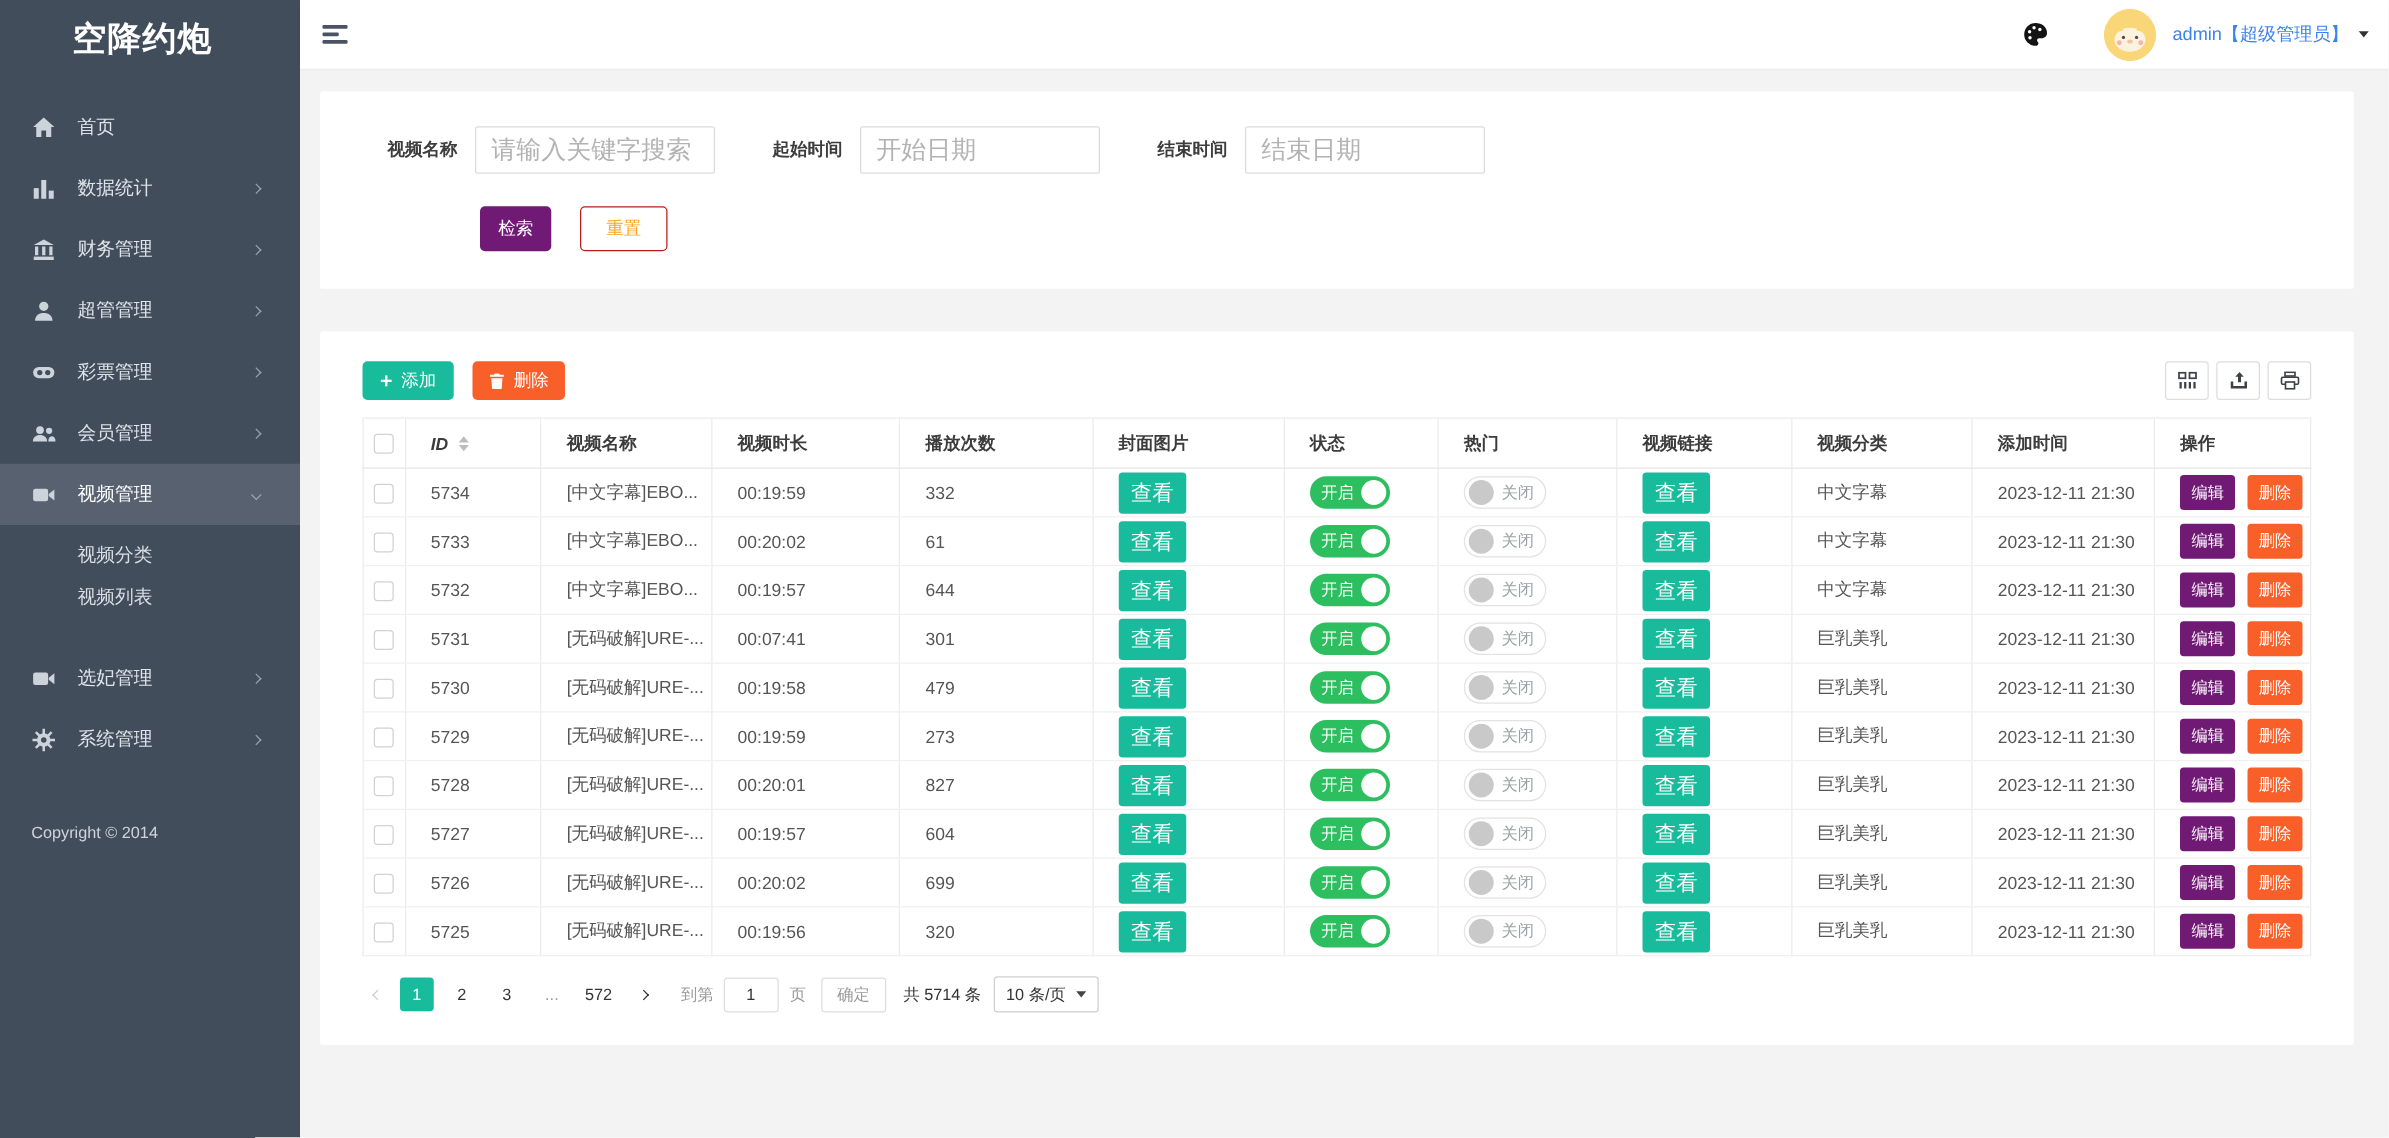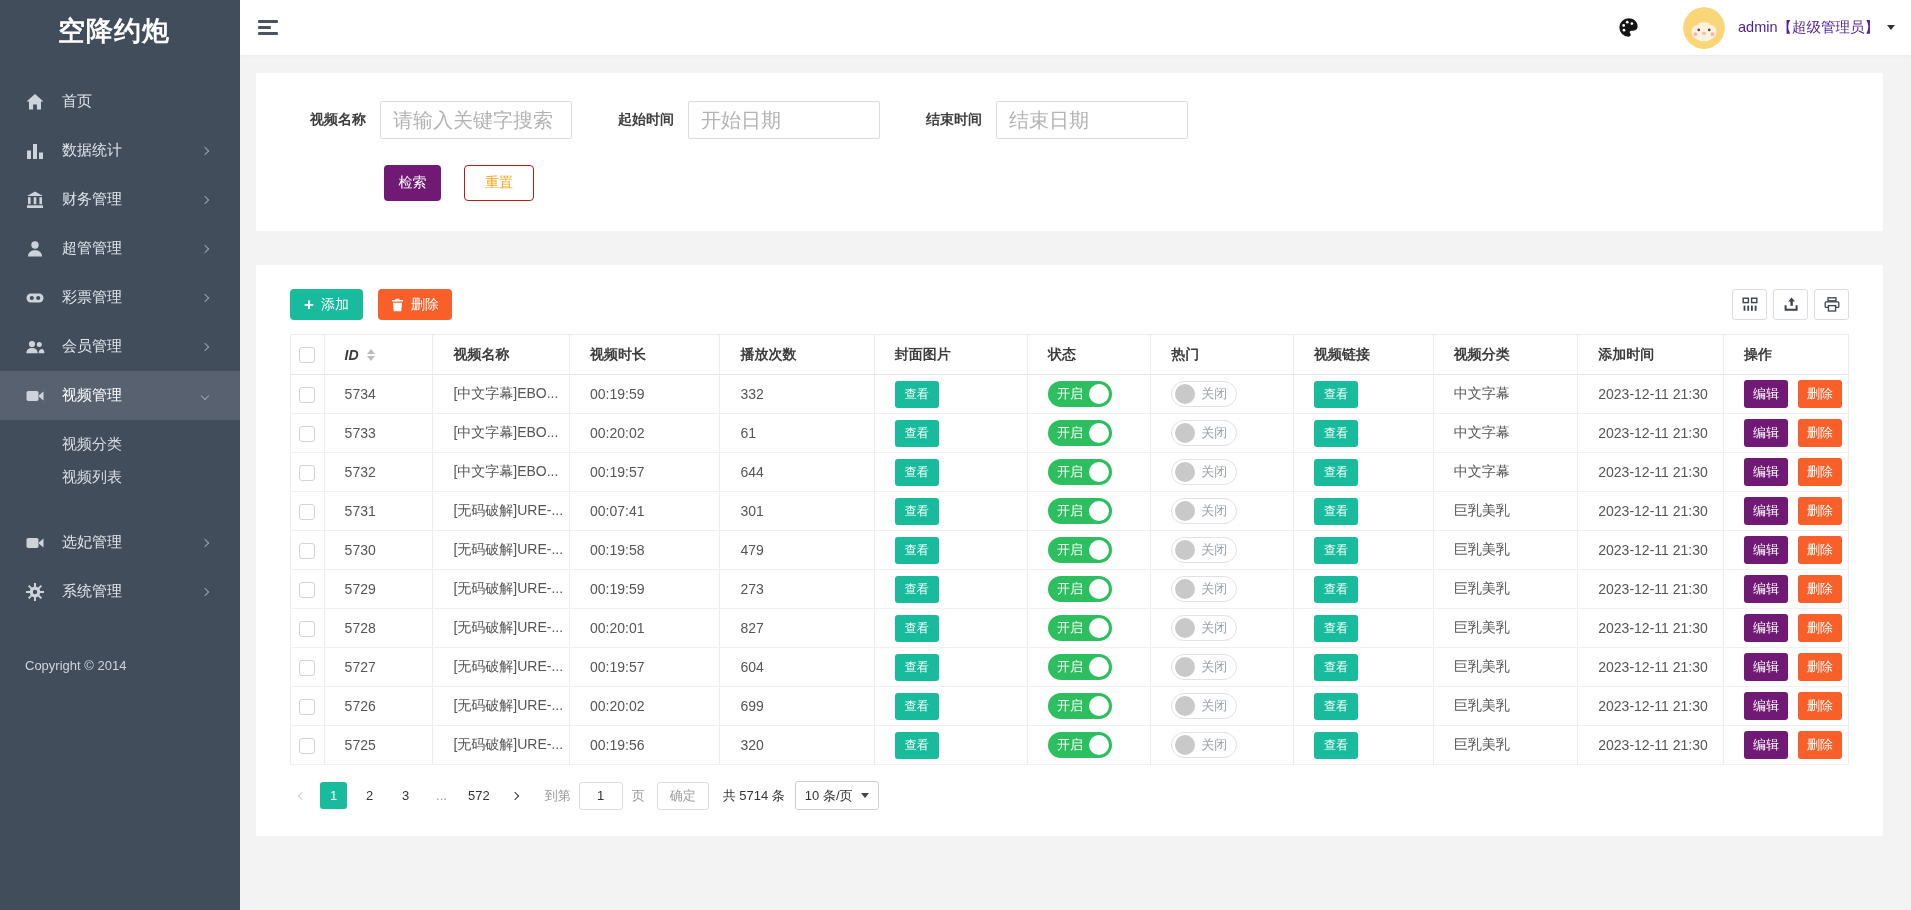--- a/index.html
+++ b/index.html
@@ -27,21 +27,21 @@
   .main { flex:1; display:flex; flex-direction:column; }
   .topbar { height:55px; background:#fff; display:flex; align-items:center; padding:0 16px 0 18px; box-shadow:0 1px 2px rgba(0,0,0,.04); }
   .hamburger { width:20px; cursor:pointer; }
   .hamburger span { display:block; height:2.6px; background:#4a5361; border-radius:1px; margin-bottom:3.4px; }
   .hamburger span:nth-child(1){ width:20px; }
   .hamburger span:nth-child(2){ width:13px; }
   .hamburger span:nth-child(3){ width:20px; margin-bottom:0; }
   .topbar-right { margin-left:auto; display:flex; align-items:center; }
   .palette-btn { cursor:pointer; display:flex; }
   .avatar { width:42px; height:42px; border-radius:50%; overflow:hidden; margin:0 13px 0 44px; cursor:pointer; }
-  .admin-name { font-size:14.5px; color:#4c1d95; cursor:pointer; display:flex; align-items:center; }
+  .admin-name { font-size:14.5px; color:#3b82f6; cursor:pointer; display:flex; align-items:center; }
   .caret-down { width:0; height:0; border-top:5px solid #333; border-left:4.5px solid transparent; border-right:4.5px solid transparent; margin-left:8px; }
 
   .content { padding:18px 28px 0 16px; }
   .card { background:#fff; border-radius:2px; }
 
   
   .search-card { padding:28px 38px 30px 54px; }
   .form-row { display:flex; }
   .form-group { display:flex; align-items:center; margin-right:46px; }
   .form-group label { font-size:14px; font-weight:bold; color:#3d3d3d; margin-right:14px; white-space:nowrap; }
@@ -65,21 +65,21 @@
   table, th, td { border:1px solid #ececec; }
   th, td { height:39px; text-align:left; padding:0 6px 0 20px; white-space:nowrap; border-top:none; border-bottom:1px solid #f0f0f0; }
   thead th { color:#3c3c3c; font-weight:bold; border-bottom:1px solid #e6e6e6; }
   .cell-check { width:34px; text-align:center; padding:0; }
   .cb { appearance:none; -webkit-appearance:none; width:16px; height:16px; border:1px solid #d2d2d2; border-radius:3px; background:#fff; vertical-align:middle; cursor:pointer; }
   .th-id { display:flex; align-items:center; height:39px; gap:8px;font-style:italic; }
   .sort { display:inline-flex; flex-direction:column; gap:2px; cursor:pointer; }
   .sort i { width:0; height:0; border-left:4px solid transparent; border-right:4px solid transparent; display:block; }
   .sort .up { border-bottom:5px solid #bcbcbc; }
   .sort .dn { border-top:5px solid #bcbcbc; }
-  .badge-view { display:inline-block; background:#18bc9c; color:#fff; font-size:12px; padding:5px 10px; border-radius:3px; cursor:pointer; }
+  .badge-view { display:inline-block; background:#18bc9c; color:#fff; font-size:17px; padding:5px 10px; border-radius:3px; cursor:pointer; }
   .toggle { display:inline-flex; align-items:center; height:26px; border-radius:13px; font-size:13px; cursor:pointer;text-align:center; }
   .toggle.on { background:#2dbe60; color:#fff; padding:0 3px 0 9px; gap:6px; }
   .toggle.off { background:#fff; border:1px solid #e2e2e2; color:#9aa0a6; padding:0 9px 0 3px; gap:6px; }
   .t-knob { width:20px; height:20px; border-radius:50%; }
   .toggle.on  .t-knob { background:#fff; }
   .toggle.off .t-knob { background:#c9c9c9; }
   .btn-mini { display:inline-block; color:#fff; font-size:13px; padding:5px 9px; border-radius:3px; cursor:pointer; }
   .btn-mini.teal { background:#701a75; }
   .btn-mini.orange { background:#f95f28; margin-left:6px; }
 

